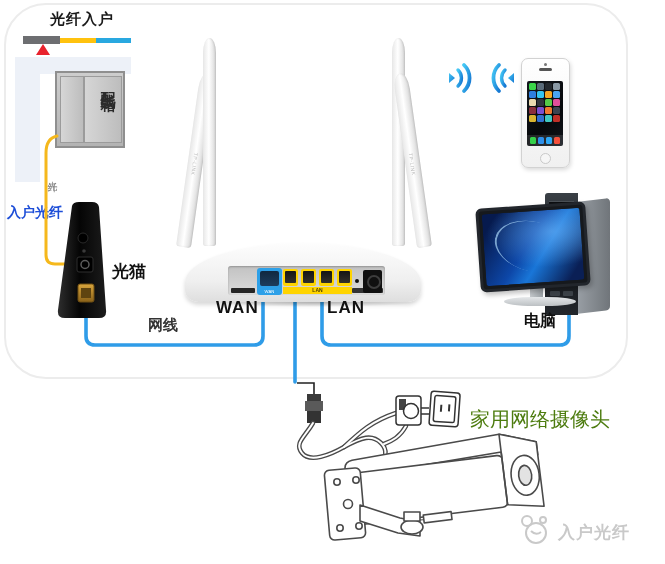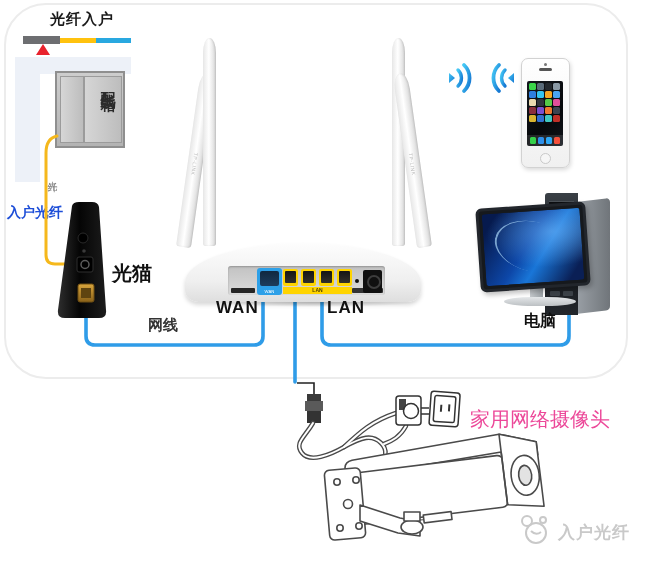--- a/index.html
+++ b/index.html
@@ -24,26 +24,26 @@
   .dbox{left:55px;top:71px;width:70px;height:77px;background:linear-gradient(180deg,#cdcdcd,#b3b3b3);border:2px solid #8f8f8f;box-sizing:border-box;}
   .dbox .panel{position:absolute;top:3px;bottom:3px;border:1px solid #9b9b9b;background:linear-gradient(90deg,#d6d6d6,#bdbdbd);}
   .dbox .p-left{left:3px;width:22px;}
   .dbox .p-right{left:27px;width:36px;}
   .vtext{writing-mode:vertical-rl;text-orientation:upright;}
   .dbox-label{left:98px;top:79px;font-size:15px;letter-spacing:3px;color:#2b2b2b;font-weight:600;}
   .fiber-small{left:45px;top:173px;font-size:10px;color:#808080;letter-spacing:1px;}
   .entry-label{left:7px;top:204px;font-size:14px;font-weight:700;color:#1d4ed8;}
 
   
-  .modem-label{left:112px;top:260px;font-size:20px;font-weight:700;}
+  .modem-label{left:112px;top:260px;font-size:17px;font-weight:700;}
   .cable-label{left:148px;top:316px;font-size:15px;font-weight:600;color:#333;}
   .wan-label{left:216px;top:298px;font-size:17px;font-weight:800;letter-spacing:1px;}
   .lan-label{left:327px;top:298px;font-size:17px;font-weight:800;letter-spacing:1px;}
   .pc-label{left:524px;top:311px;font-size:16px;font-weight:700;}
-  .camera-label{left:470px;top:406px;font-size:20px;font-weight:500;color:#ec4899;}
+  .camera-label{left:470px;top:406px;font-size:20px;font-weight:500;color:#4d7c0f;}
 
   
   .antenna{background:linear-gradient(90deg,#e7e7e7,#ffffff 45%,#d7d7d7);border-radius:7px 7px 3px 3px/16px 16px 3px 3px;box-shadow:inset -1px 0 2px rgba(0,0,0,.12);}
   .ant-il{left:203px;top:38px;width:13px;height:208px;}
   .ant-ir{left:392px;top:38px;width:13px;height:208px;}
   .ant-ol{left:176px;top:72px;width:15px;height:175px;transform:rotate(8deg);transform-origin:50% 100%;}
   .ant-or{left:417px;top:72px;width:15px;height:175px;transform:rotate(-8deg);transform-origin:50% 100%;}
   .ant-brand{position:absolute;left:4px;top:80px;font-size:5px;color:#b9b9b9;writing-mode:vertical-rl;letter-spacing:.5px;}
   .router-body{left:185px;top:243px;width:236px;height:59px;background:linear-gradient(180deg,#fdfdfd,#efefef 65%,#dedede);border-radius:120px 120px 14px 14px/40px 40px 12px 12px;box-shadow:0 3px 4px rgba(0,0,0,.15);}
   .router-panel{left:228px;top:266px;width:157px;height:29px;background:linear-gradient(180deg,#c2c2c2,#dcdcdc);border-radius:3px;box-shadow:inset 0 1px 2px rgba(0,0,0,.25);}

